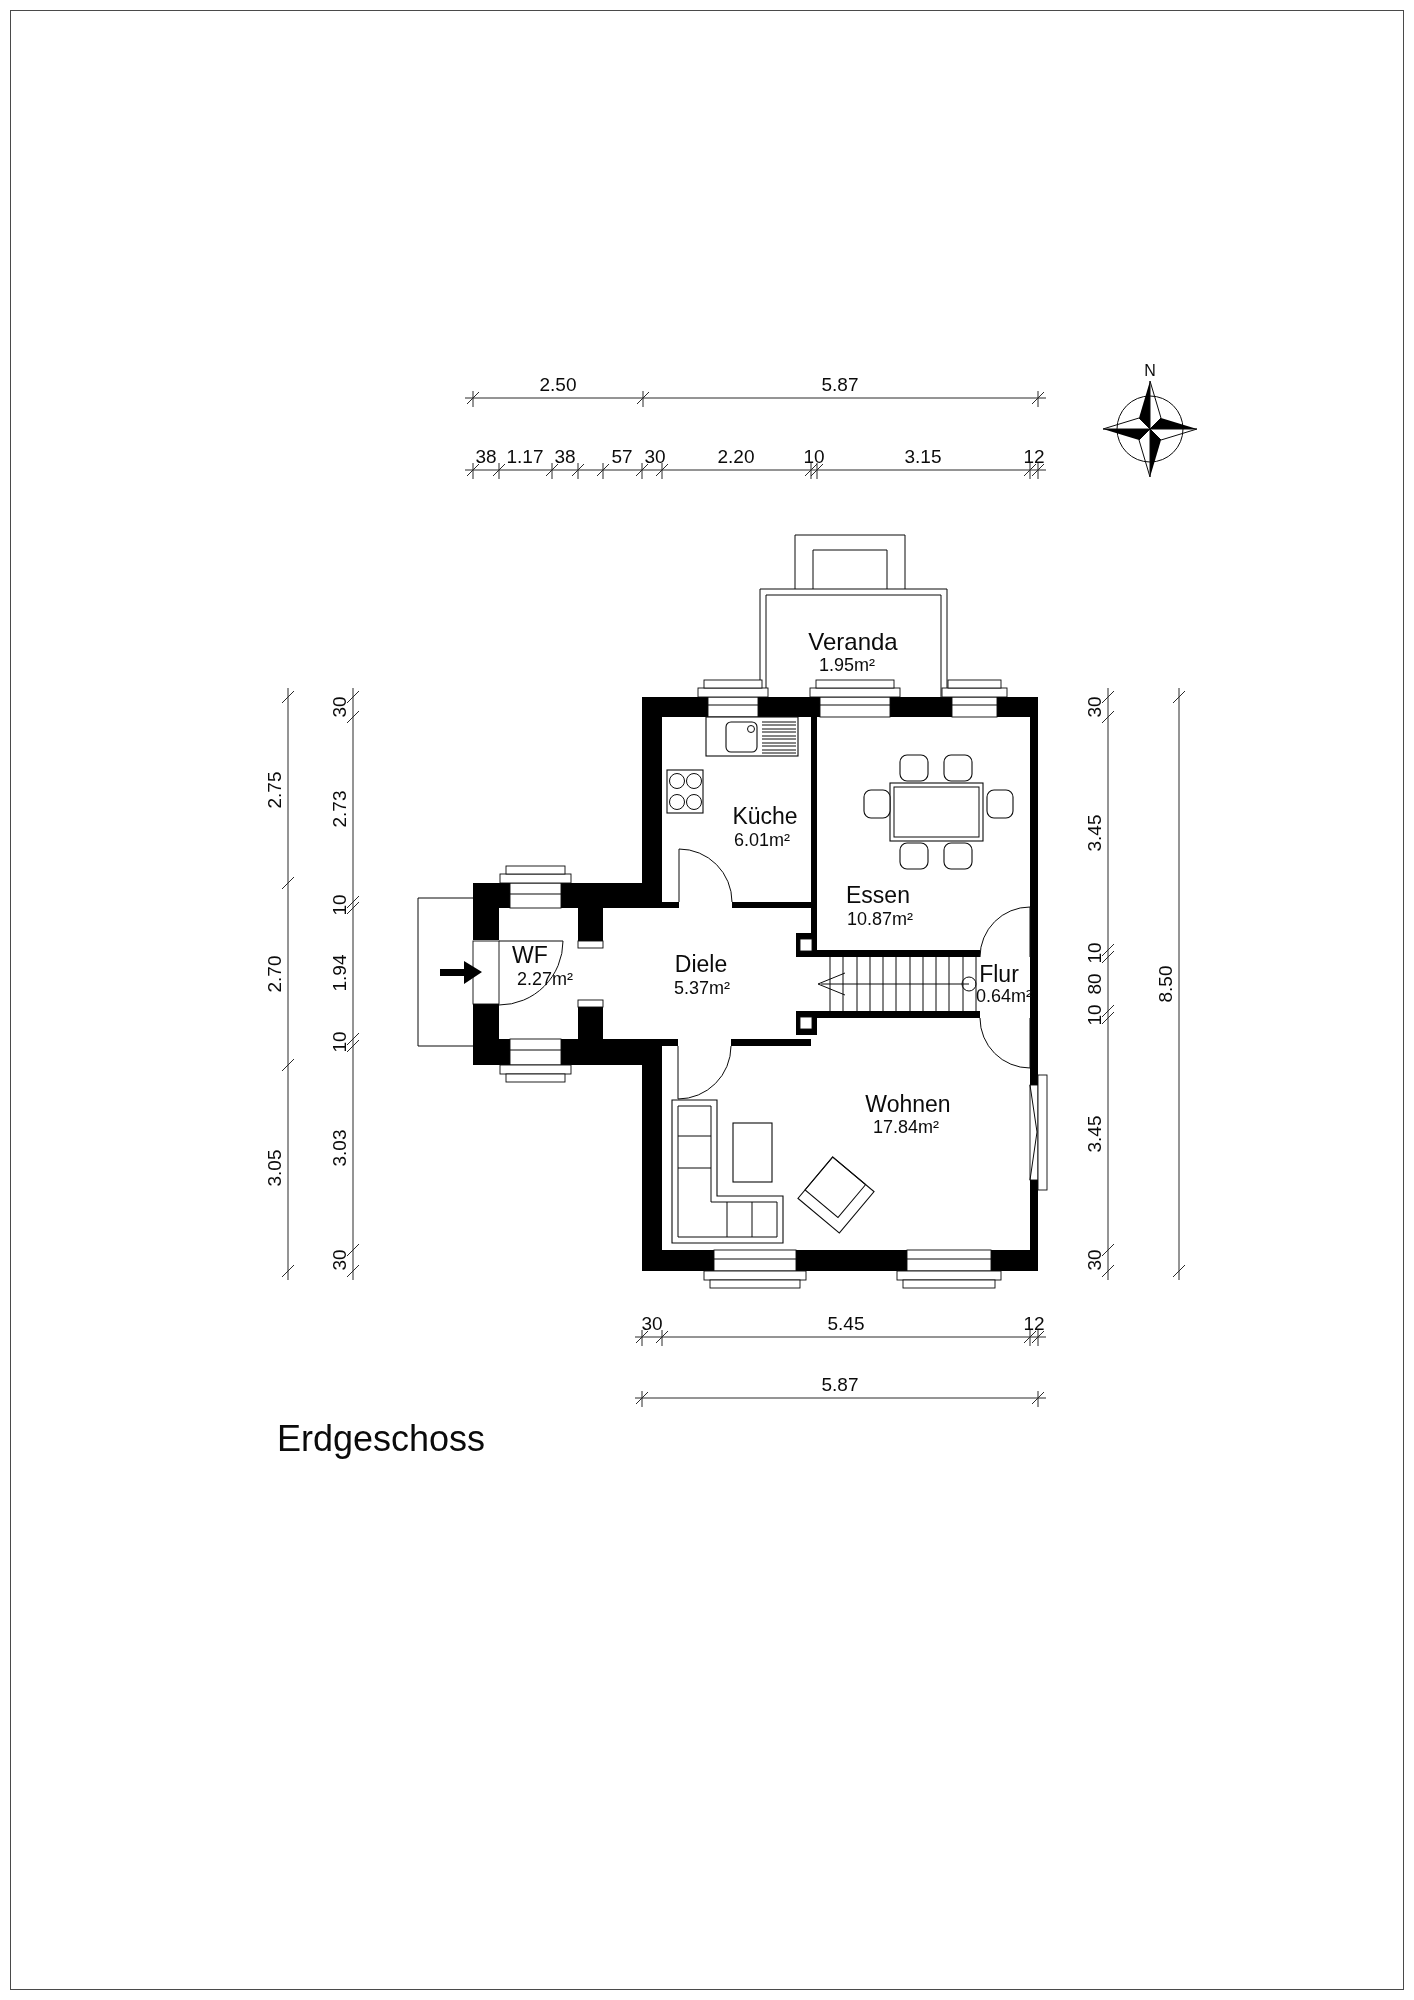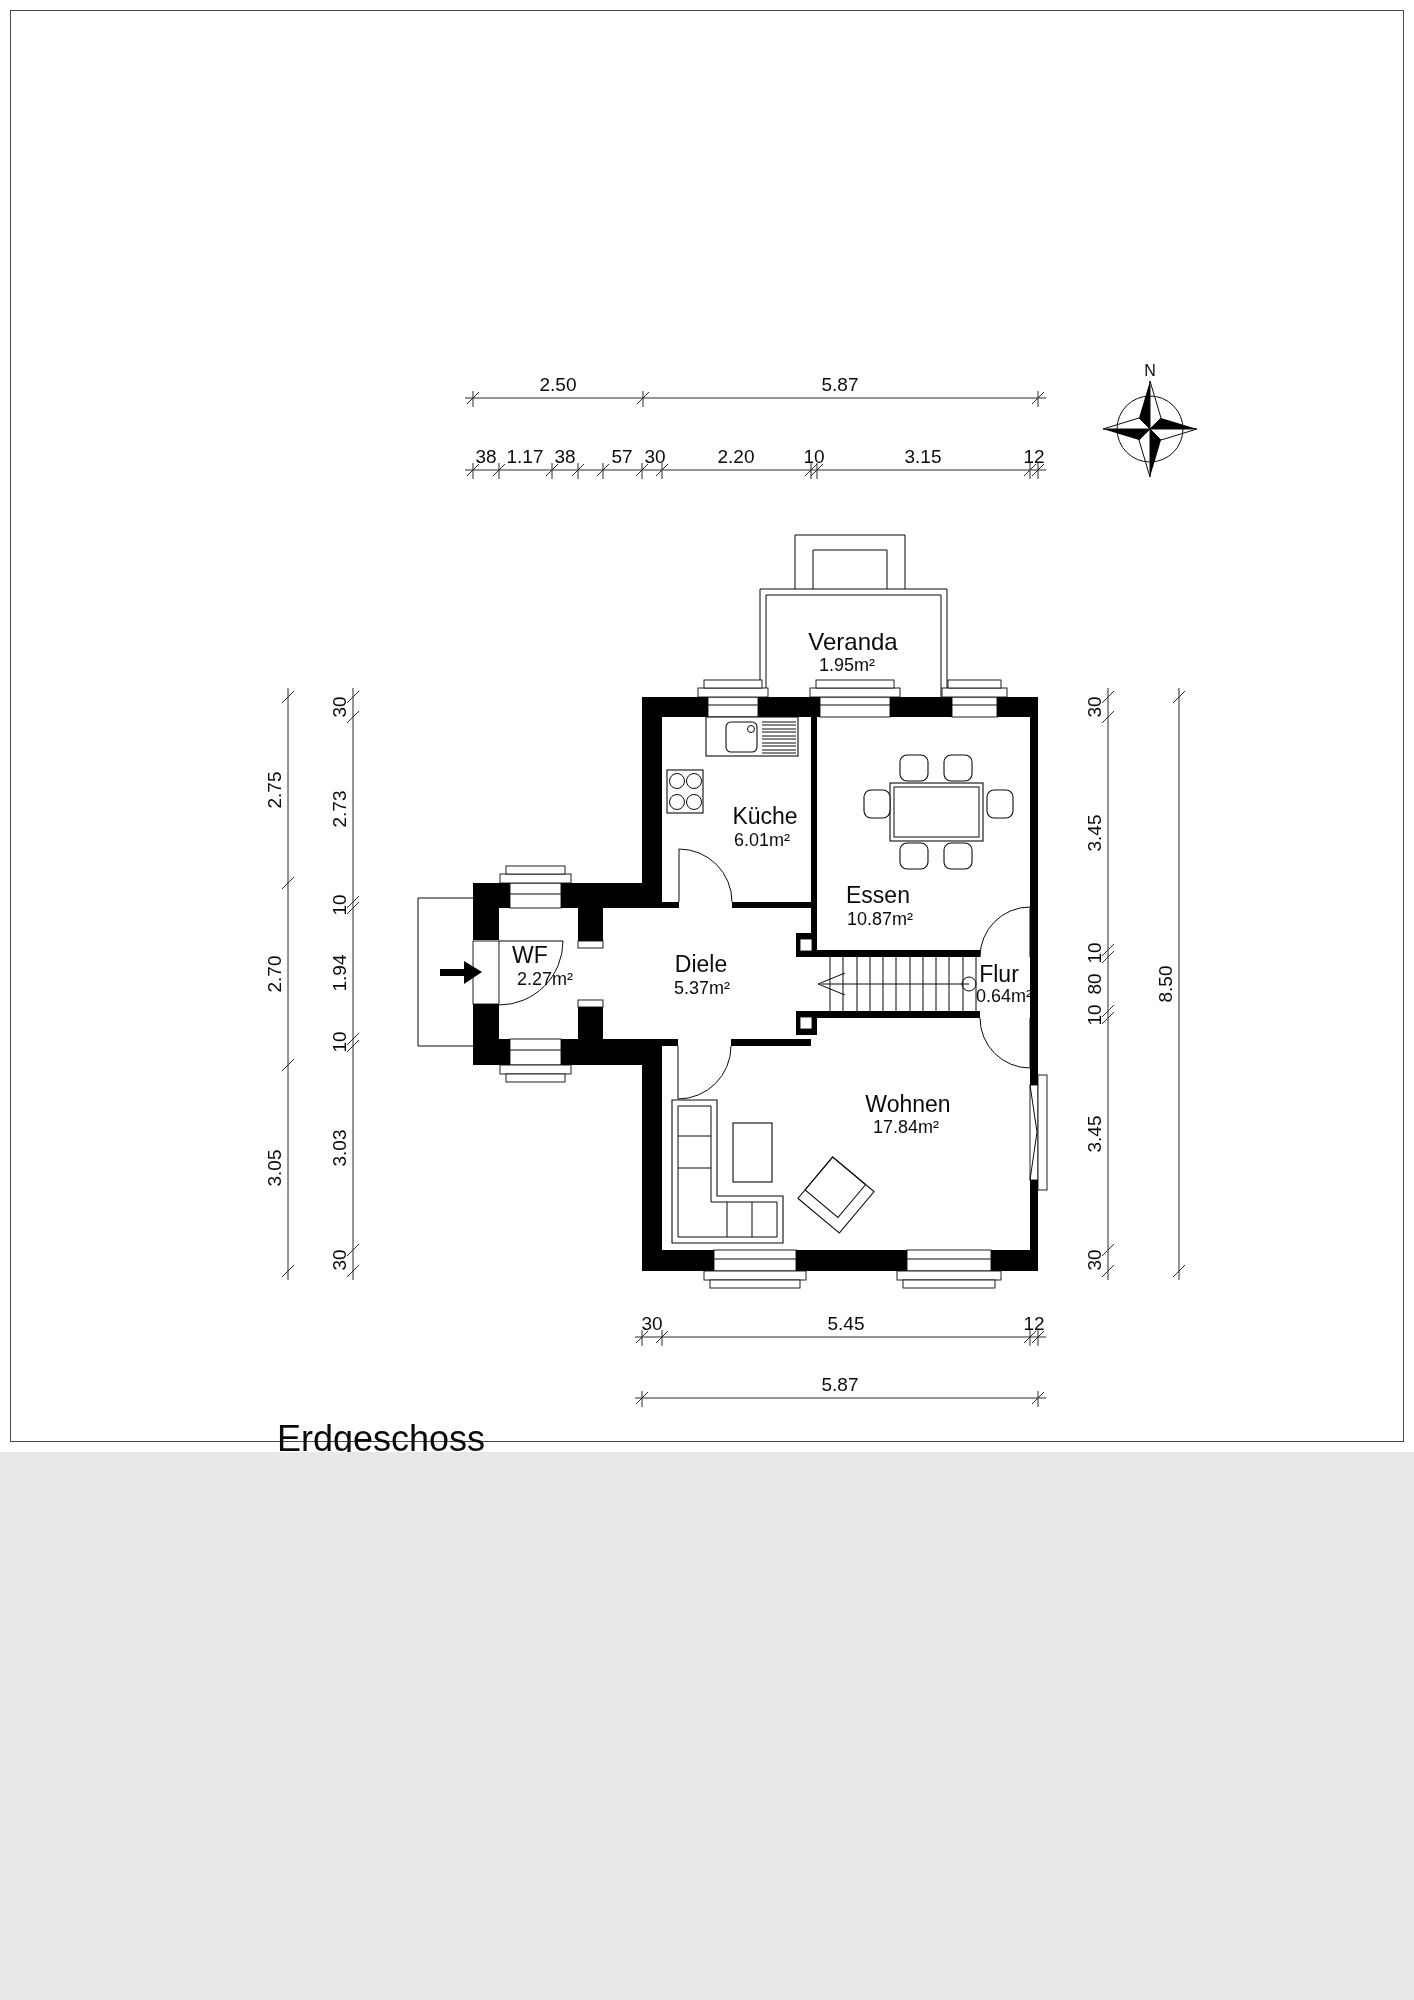--- a/index.html
+++ b/index.html
@@ -1,16 +1,16 @@
 <!DOCTYPE html>
 <html><head>
 <meta charset="utf-8">
 <style>
   html,body{margin:0;padding:0;background:#e8e8e8;}
-  .page{position:relative;width:1414px;height:1452px;background:#ffffff;font-family:"Liberation Sans",sans-serif;overflow:hidden;}
+  .page{position:relative;width:1414px;height:2000px;background:#ffffff;font-family:"Liberation Sans",sans-serif;overflow:hidden;}
   .frame{position:absolute;left:10px;top:10px;right:10px;bottom:10px;border:1px solid #4a4a4a;}
   svg{position:absolute;left:0;top:0;}
   svg text{fill:#0b0b0b;font-family:"Liberation Sans",sans-serif;}
   .dimtxt{font-size:19px;}
   .roomname{font-size:23px;}
   .roomarea{font-size:18px;}
   .verandaname{font-size:24px;}
   .titletxt{font-size:36px;}
   .ntxt{font-size:16px;}
   .thin{stroke:#0b0b0b;stroke-width:1;fill:none;}

